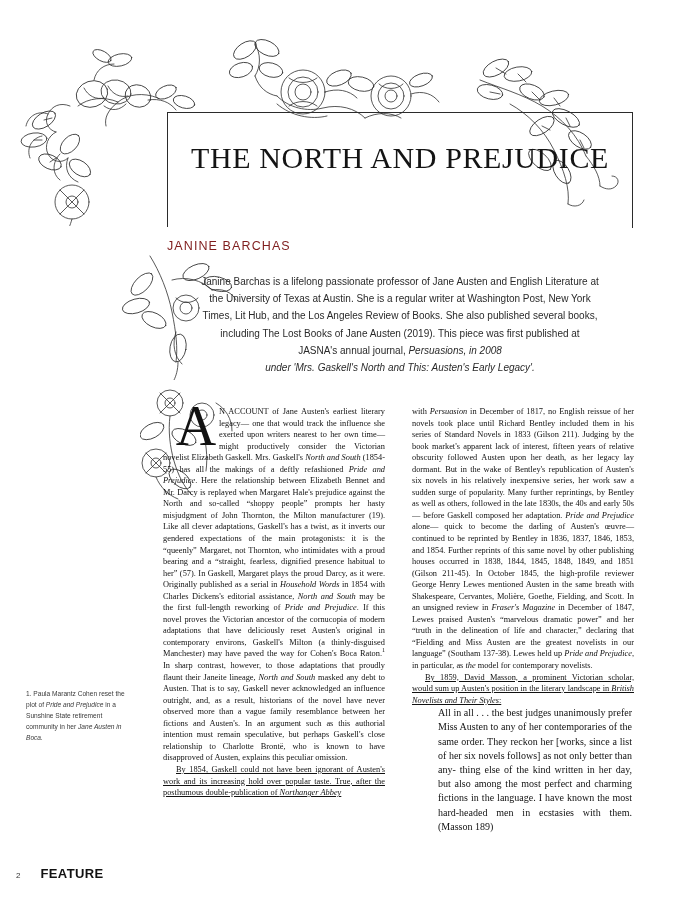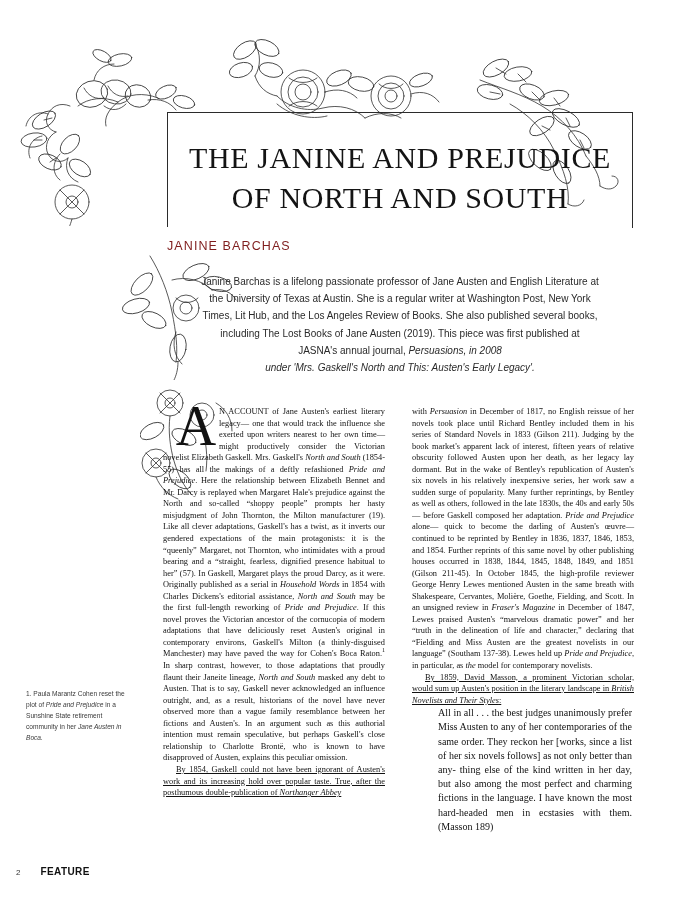--- a/index.html
+++ b/index.html
@@ -149,21 +149,21 @@
     align-items: baseline;
     gap: 20px;
   }
   .footer-page {
     font-family: "Liberation Sans", sans-serif;
     font-size: 8px;
     color: #333;
   }
   .footer-label {
     font-family: "Liberation Sans", sans-serif;
-    font-size: 10px;
+    font-size: 13px;
     font-weight: bold;
     letter-spacing: 0.4px;
     color: #111;
     text-align: center;
   }
 </style>
 </head>
 <body>
 
 <div class="page">
@@ -286,22 +286,21 @@
       <ellipse cx="44" cy="52" rx="13" ry="7" transform="rotate(26 44 52)"></ellipse>
       <ellipse cx="40" cy="94" rx="13" ry="7" transform="rotate(40 40 94)"></ellipse>
       <path d="M62 42 C66 56 68 72 66 86"></path>
       <path d="M76 18 C86 24 92 34 92 46"></path>
     </g>
   </svg>
 
   <div class="title-frame"></div>
 
   <div class="title-block">
-    <div class="title-line">THE JANINE AND PREJUDICE</div>
-    <div class="title-line">OF NORTH AND SOUTH</div>
+    <div class="title-line">THE NORTH AND PREJUDICE</div>
   </div>
 
   <div class="byline">JANINE BARCHAS</div>
 
   <div class="bio">
     <span>Janine Barchas is a lifelong passionate professor of Jane Austen and English Literature at the University of Texas at Austin. She is a regular writer at Washington Post, New York Times, Lit Hub, and the Los Angeles Review of Books. She also published several books, including The Lost Books of Jane Austen (2019). This piece was first published at JASNA's annual journal, </span><em>Persuasions, in 2008</em><br>
     <em>under 'Mrs. Gaskell's North and This: Austen's Early Legacy'.</em>
   </div>
 
   <div class="col col-left">

